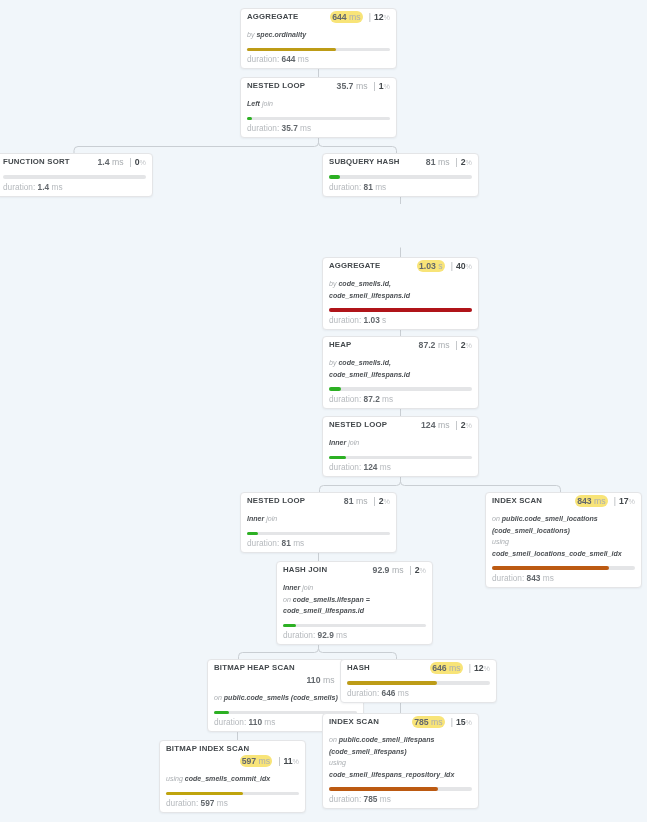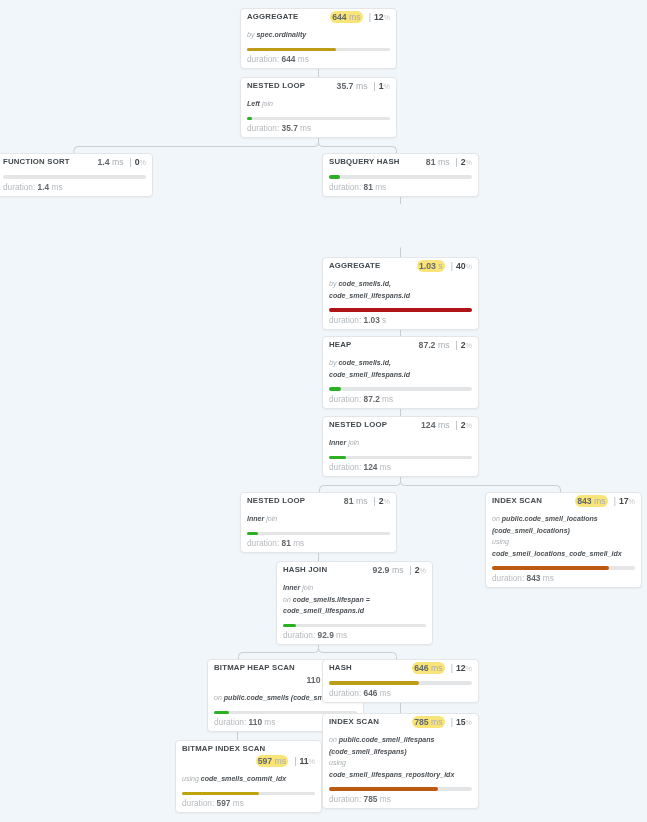--- a/index.html
+++ b/index.html
@@ -195,31 +195,31 @@
       <span class="nmetrics"><span class=""><span class="ntime">110</span> <span class="nunit">ms</span></span><span class="nsep">|</span><span class="npct">2</span><span class="npctsign">%</span></span>
     </div>
     <div class="nsub">
       <div><span class="kw">on</span> <span class="val">public.code_smells (code_smells)</span></div>
     </div>
     <div class="bar">
         <i style="width: 10.7%; background: rgb(44, 176, 35);"></i>
       </div>
     <div class="nfoot"><span>duration:</span> <b>110</b> <span class="u">ms</span></div>
   </div>
-  <div class="node" style="left: 322px; top: 659px; width: 157px;">
+  <div class="node" style="left: 340px; top: 659px; width: 157px;">
     <div class="nhead">
       <span class="ntitle">HASH</span>
       <span class="nmetrics"><span class="hl"><span class="ntime">646</span> <span class="nunit">ms</span></span><span class="nsep">|</span><span class="npct">12</span><span class="npctsign">%</span></span>
     </div>
     <div class="bar">
         <i style="width: 62.7%; background: rgb(189, 156, 23);"></i>
       </div>
     <div class="nfoot"><span>duration:</span> <b>646</b> <span class="u">ms</span></div>
   </div>
-  <div class="node" style="left: 159px; top: 740px; width: 147px; margin-left: 16px;">
+  <div class="node" style="left: 159px; top: 740px; width: 147px;">
     <div class="nhead wrap">
       <span class="ntitle">BITMAP INDEX SCAN</span>
       <span class="nmetrics"><span class="hl"><span class="ntime">597</span> <span class="nunit">ms</span></span><span class="nsep">|</span><span class="npct">11</span><span class="npctsign">%</span></span>
     </div>
     <div class="nsub">
       <div><span class="kw">using</span> <span class="val">code_smells_commit_idx</span></div>
     </div>
     <div class="bar">
         <i style="width: 58%; background: rgb(191, 164, 13);"></i>
       </div>

